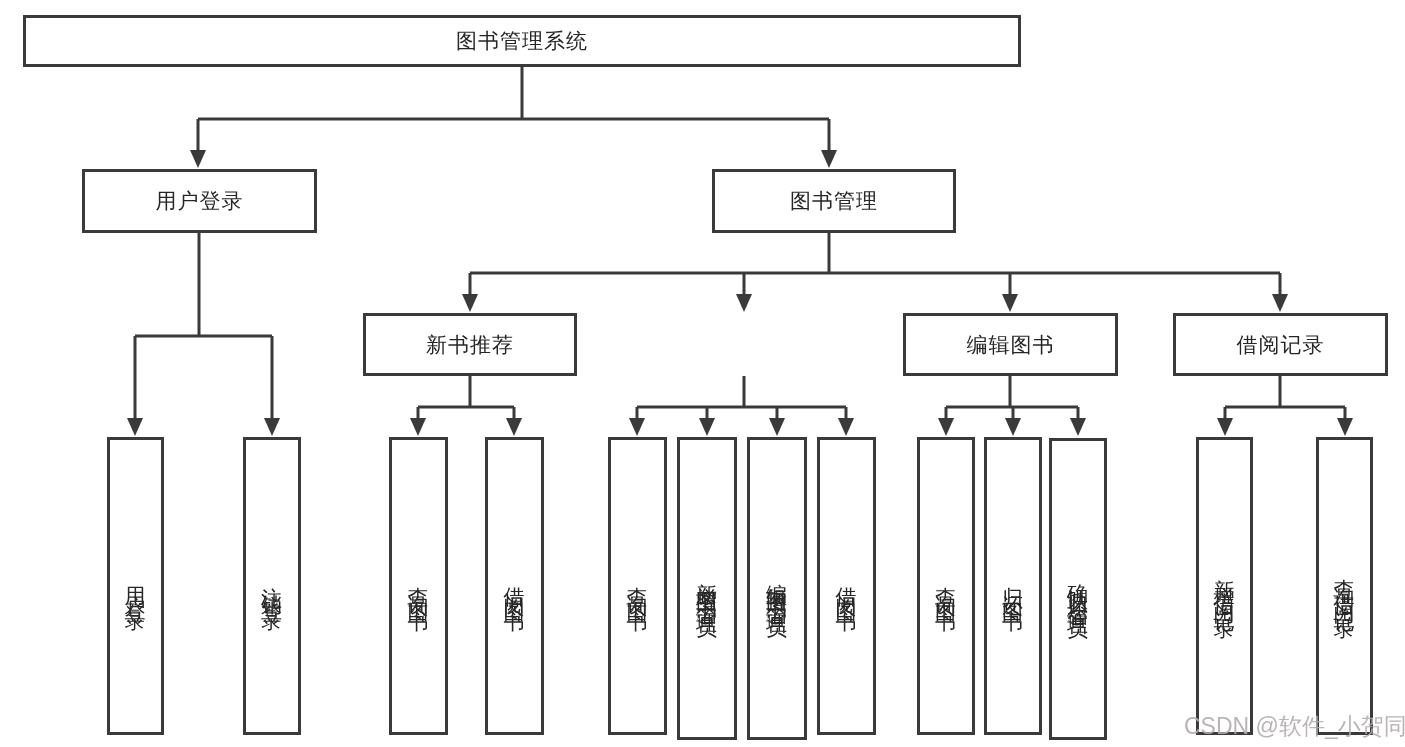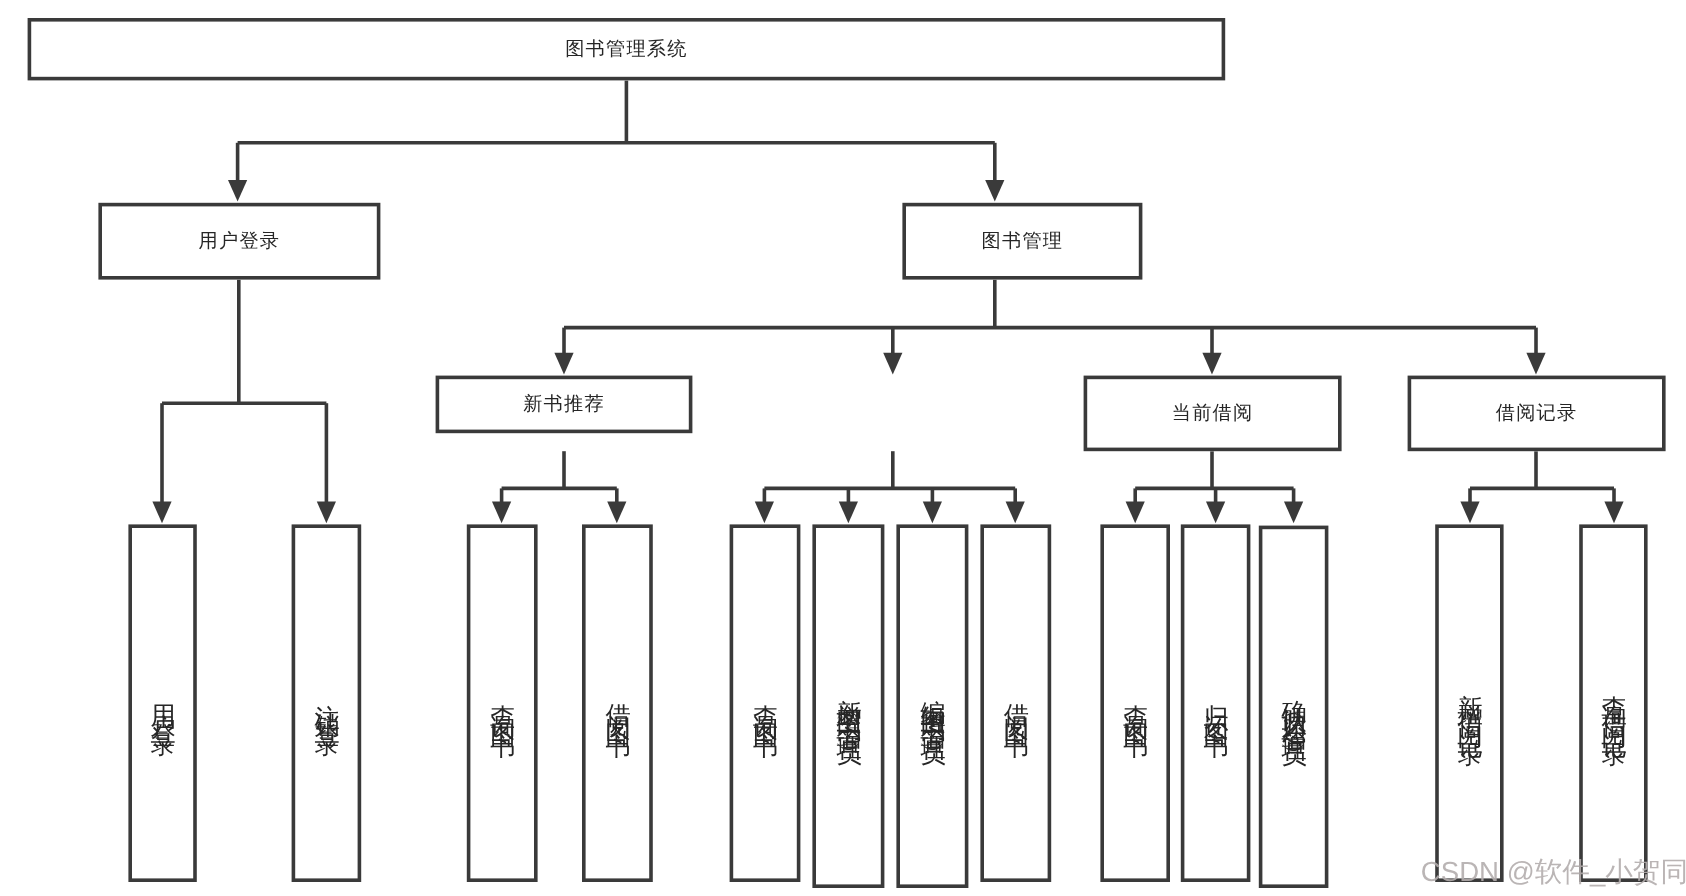--- a/index.html
+++ b/index.html
@@ -6,21 +6,21 @@
   .canvas{
     position:relative;width:1405px;height:747px;background:#ffffff;overflow:hidden;
     font-family:"Liberation Sans","DejaVu Sans",sans-serif;
   }
   .wires{position:absolute;left:0;top:0;z-index:1;}
   .box{
     position:absolute;box-sizing:border-box;z-index:2;
     border:3px solid #3a3a3a;background:#ffffff;color:#262626;
     display:flex;align-items:center;justify-content:center;
   }
-  .h-label{font-size:16px;letter-spacing:1px;white-space:nowrap;}
+  .h-label{font-size:21px;letter-spacing:1px;white-space:nowrap;}
   .leaf .v-label{
     writing-mode:vertical-rl;text-orientation:mixed;
     font-size:21px;line-height:1;letter-spacing:8px;white-space:nowrap;
   }
   .leaf.tight .v-label{letter-spacing:5px;}
   .watermark{
     position:absolute;left:1184px;top:711px;z-index:6;
     font-size:23px;color:#b3adad;opacity:.9;white-space:nowrap;
     font-family:"Liberation Sans","DejaVu Sans",sans-serif;
   }
@@ -110,29 +110,29 @@
     </g>
   </svg>
 
   <div class="box" style="left:23px;top:15px;width:998px;height:52px">
     <span class="h-label">图书管理系统</span>
   </div>
 
   <div class="box" style="left:82px;top:169px;width:235px;height:64px">
     <span class="h-label">用户登录</span>
   </div>
-  <div class="box" style="left:752px;top:169px;width:200px;height:64px">
+  <div class="box" style="left:712px;top:169px;width:244px;height:64px">
     <span class="h-label">图书管理</span>
   </div>
 
-  <div class="box" style="left:363px;top:313px;width:214px;height:48px">
+  <div class="box" style="left:363px;top:313px;width:214px;height:63px">
     <span class="h-label">新书推荐</span>
   </div>
   <div class="box" style="left:903px;top:313px;width:215px;height:63px">
-    <span class="h-label">当前借阅</span>
+    <span class="h-label">编辑图书</span>
   </div>
   <div class="box" style="left:1173px;top:313px;width:215px;height:63px">
     <span class="h-label">借阅记录</span>
   </div>
 
   <div class="box leaf" style="left:107px;top:437px;width:57px;height:298px">
     <span class="v-label">用户登录</span>
   </div>
   <div class="box leaf" style="left:243px;top:437px;width:58px;height:298px">
     <span class="v-label">注销登录</span>

